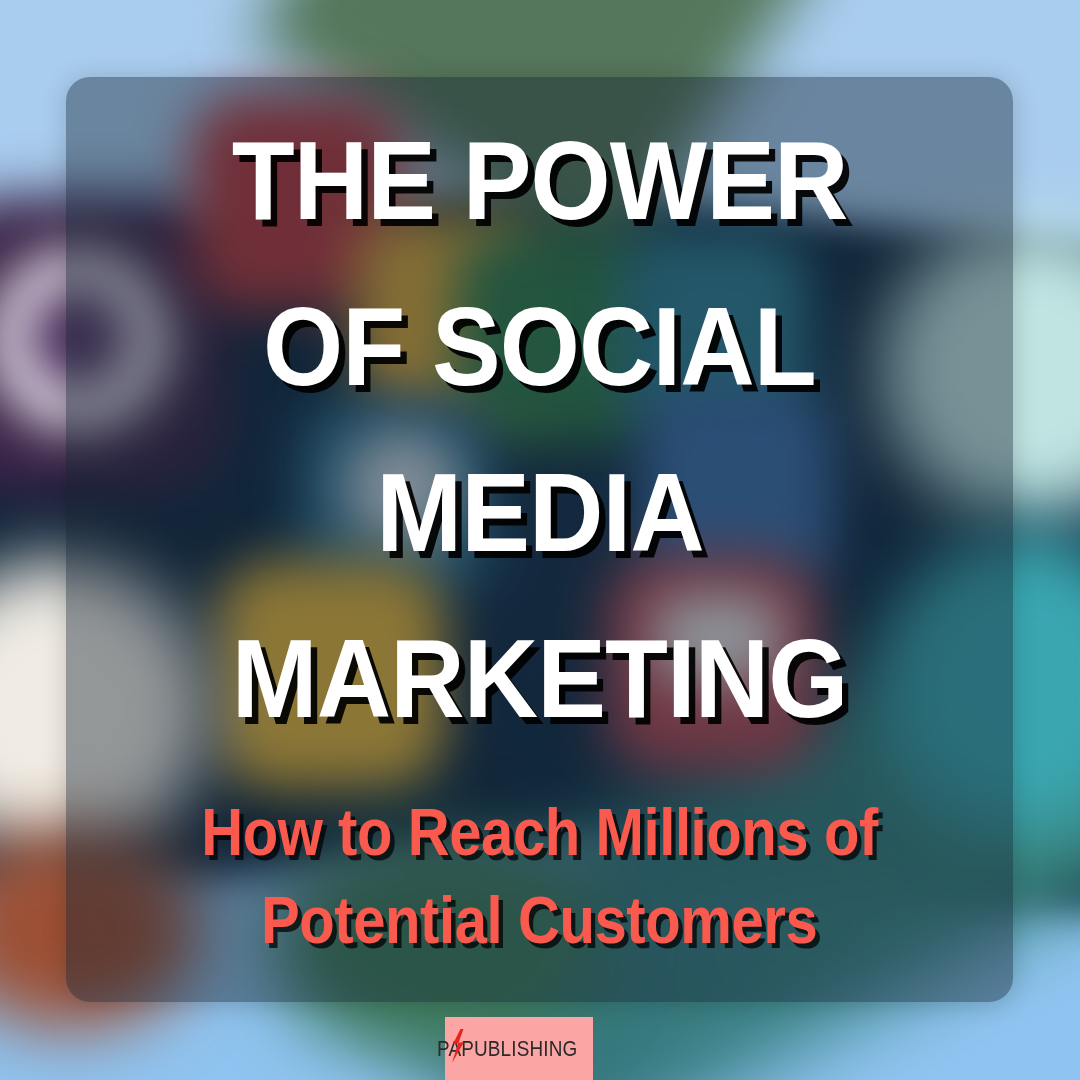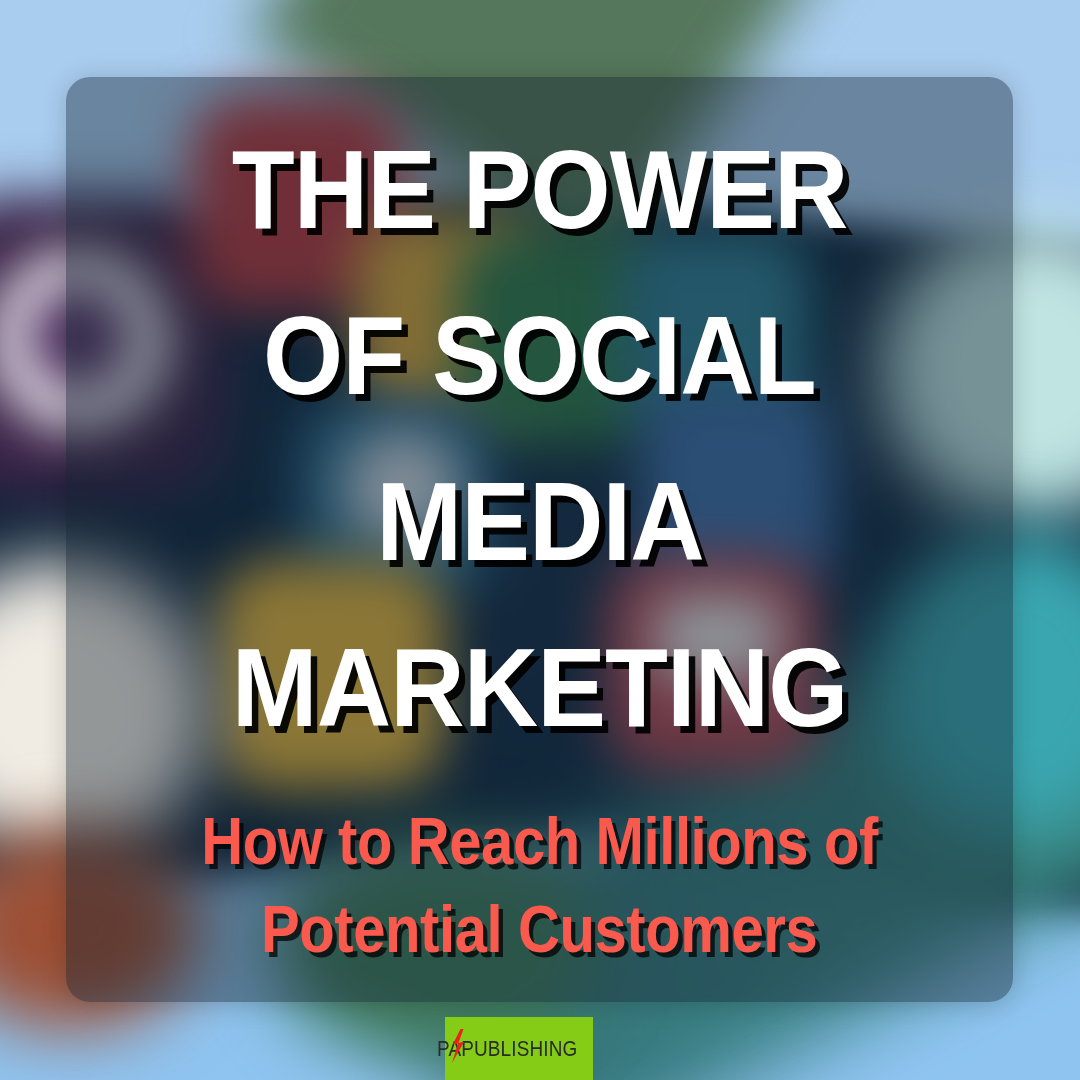--- a/index.html
+++ b/index.html
@@ -41,21 +41,21 @@
   #glass {
     position:absolute; left:66px; top:77px; width:947px; height:925px;
     border-radius:24px; z-index:2;
     background:rgba(18,34,48,0.42);
     backdrop-filter:blur(2px);
     box-shadow:0 2px 26px rgba(0,0,0,.18);
   }
 
   
   #content {
-    position:absolute; left:66px; top:77px; width:947px; height:925px;
+    position:absolute; left:66px; top:68px; width:947px; height:925px;
     z-index:3; display:flex; flex-direction:column;
     align-items:center; justify-content:flex-start;
     padding:52px 20px 30px;
   }
   .title-line {
     color:#ffffff; text-align:center; white-space:nowrap;
     font-family:"Liberation Sans", sans-serif;
     font-weight:700; font-size:108px; line-height:1.09;
     letter-spacing:-1px;
     transform:scaleX(.92); transform-origin:center;
@@ -73,21 +73,21 @@
     letter-spacing:-.5px;
     transform:scaleX(.88); transform-origin:center;
     text-shadow:5px 5px 0 rgba(0,0,0,.72);
   }
   #s1 { margin-top:56px; }
   #s2 { margin-top:14px; }
 
   
   #logo-card {
     position:absolute; left:445px; top:1017px; width:148px; height:63px;
-    background:#84cc16; z-index:5;
+    background:#fca5a5; z-index:5;
     display:flex; align-items:center; justify-content:center;
   }
   #logo-inner { position:relative; display:flex; align-items:center; height:34px; }
   #logo-text {
     font-family:"Liberation Sans", sans-serif;
     font-size:22px; font-weight:400; letter-spacing:.2px;
     color:#2a2a2a; transform:scaleX(.86); transform-origin:left center;
     white-space:nowrap; line-height:1;
   }
   #bolt-icon { position:absolute; left:13px; top:-3px; width:16px; height:34px; }

